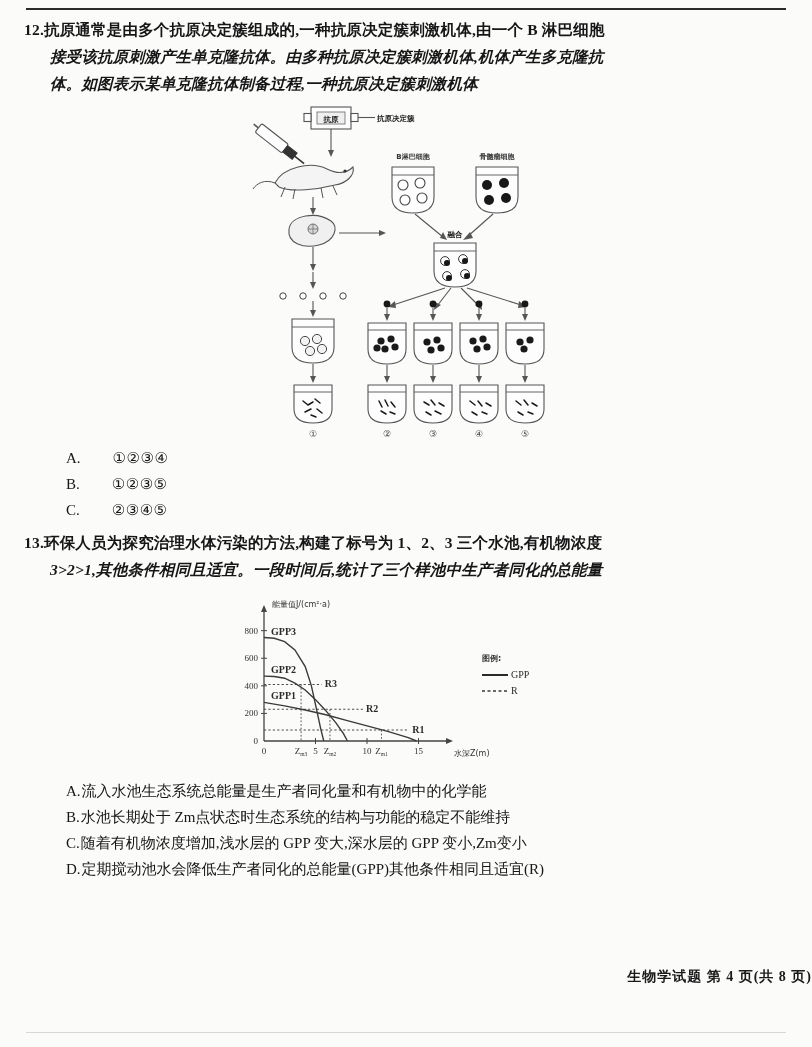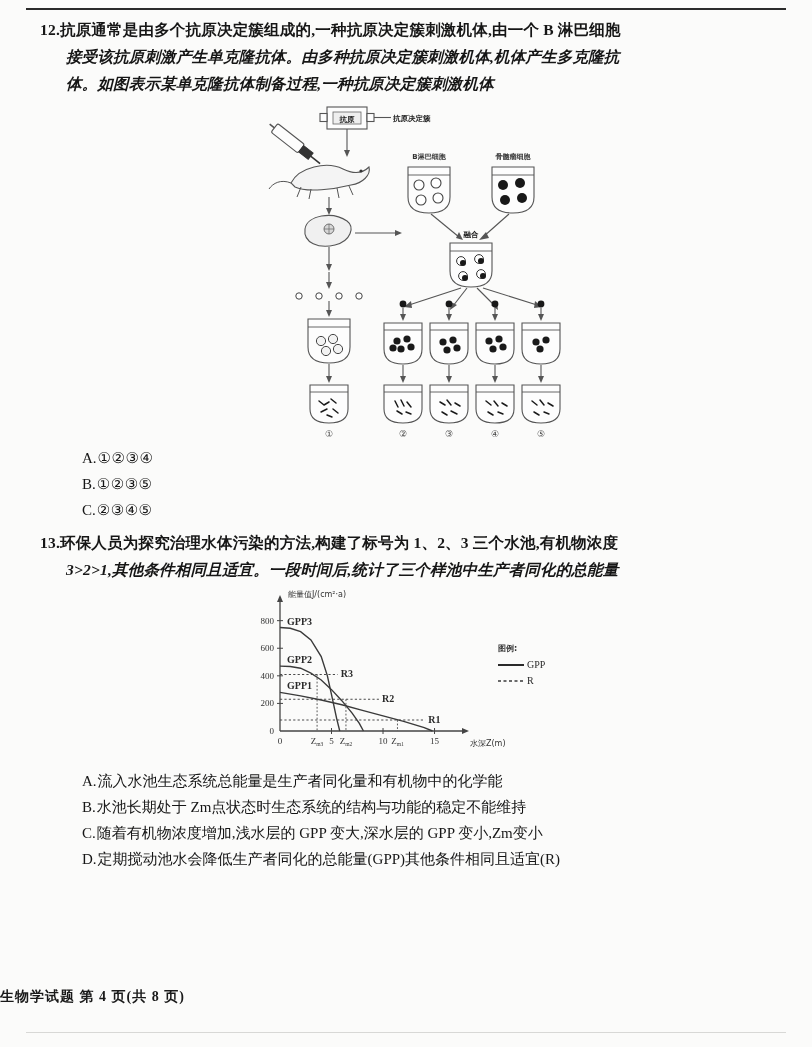--- a/index.html
+++ b/index.html
@@ -13,21 +13,21 @@
   }
   .page{
     position:absolute;inset:0;
     background:#fbfbfa;
   }
   .topline{
     position:absolute;left:26px;top:8px;width:760px;height:2px;
     background:#2b2b2b;
   }
   .content{
-    position:absolute;left:40px;top:16px;width:752px;
+    position:absolute;left:24px;top:16px;width:752px;
   }
 
   
   .q{margin-bottom:2px;}
   .qline{
     font-size:15.5px;
     line-height:27px;
     letter-spacing:0.2px;
     white-space:nowrap;
     color:#161616;
@@ -38,21 +38,21 @@
   
   .opts{margin-top:4px;}
   .opt{
     font-size:15px;
     line-height:26px;
     padding-left:42px;
     white-space:nowrap;
     color:#161616;
   }
   .opt .lbl{margin-right:1px;}
-  .circnum{letter-spacing:0.5px;}
+  .circnum{letter-spacing:0.5px;margin-left:31px;}
 
   
   .fig12{
     position:relative;
     width:752px;height:340px;
     margin-top:4px;
   }
   .fig12 svg{display:block;margin:0 auto;}
   .cnlab{
     font-family:"DejaVu Sans","Liberation Sans",sans-serif;
@@ -66,21 +66,21 @@
     font-family:"DejaVu Sans","Liberation Sans",sans-serif;
     font-size:9px;fill:#444;
   }
   .vessel{fill:#fdfdfd;stroke:#555;stroke-width:1.1;}
   .arrw{stroke:#555;stroke-width:1.1;fill:none;}
 
   
   .fig13{
     position:relative;
     width:752px;height:175px;
-    margin-top:6px;
+    margin-top:16px;
   }
   .fig13 svg{display:block;margin:0 auto;}
   .axlab{
     font-family:"DejaVu Sans","Liberation Sans",sans-serif;
     font-size:8px;fill:#333;
   }
   .tick{
     font-family:"Liberation Serif",serif;
     font-size:9px;fill:#333;
   }
@@ -101,22 +101,22 @@
     font-family:"Liberation Serif",serif;
     font-size:10px;fill:#2a2a2a;
   }
   .gppline{fill:none;stroke:#3a3a3a;stroke-width:1.4;}
   .rline{fill:none;stroke:#4a4a4a;stroke-width:1.1;stroke-dasharray:2.2 2.2;}
   .vline{stroke:#5a5a5a;stroke-width:1;stroke-dasharray:1.8 1.8;fill:none;}
   .axisline{stroke:#444;stroke-width:1.3;fill:none;}
 
   
   .footer{
-    position:absolute;left:0;top:988px;width:812px;
-    text-align:left;
+    position:absolute;left:0;top:968px;width:812px;
+    text-align:right;
     font-size:14px;
     font-weight:700;
     letter-spacing:1px;
     color:#1a1a1a;
   }
   .botline{
     position:absolute;left:26px;top:1032px;width:760px;height:1px;
     background:#d8d8d6;
   }
 </style>

